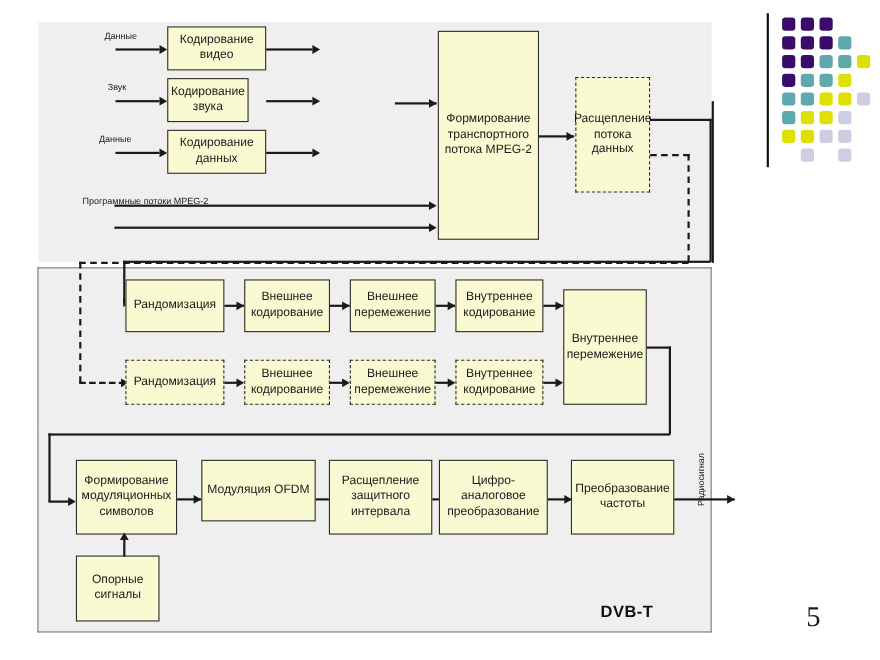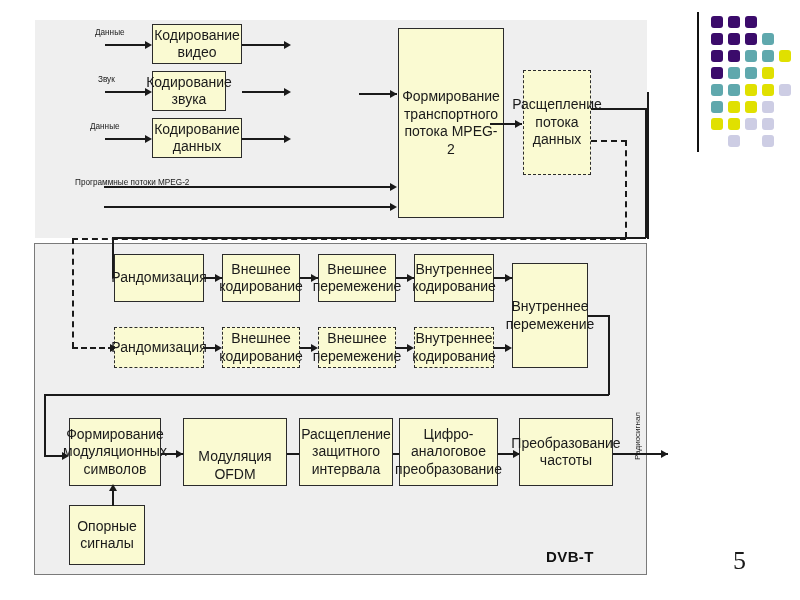--- a/index.html
+++ b/index.html
@@ -15,21 +15,21 @@
   .panel-top{left:35px;top:20px;width:612px;height:218px;border:none;}
   .panel-mid{left:34px;top:243px;width:613px;height:145px;border:1px solid #7a7a7a;border-bottom:none;}
   .panel-bot{left:34px;top:388px;width:613px;height:187px;border:1px solid #7a7a7a;border-top:none;}
   .panel-edge-top{position:absolute;left:647px;top:92px;width:2px;height:147px;background:#1a1a1a;}
 
   
   .box{
     position:absolute;box-sizing:border-box;
     background:#fafad2;border:1.4px solid #2b2b2b;
     display:flex;align-items:center;justify-content:center;text-align:center;
-    font-size:14px;line-height:1.25;color:#1a1a1a;
+    font-size:11px;line-height:1.25;color:#1a1a1a;
     padding:2px;
   }
   .box.dashed{border:1.6px dashed #2b2b2b;}
   .box span{display:block;}
 
   
   .lbl{position:absolute;font-size:8.2px;color:#1a1a1a;white-space:nowrap;}
   .lbl-vert{
     position:absolute;font-size:8px;color:#1a1a1a;white-space:nowrap;
     transform:rotate(-90deg);transform-origin:left top;
@@ -99,21 +99,21 @@
 
 
   <div class="hline" style="left:104px;top:186px;width:286px;"></div>
   <div class="arrow" style="left:390px;top:182.5px;"></div>
   <div class="hline" style="left:104px;top:206px;width:286px;"></div>
   <div class="arrow" style="left:390px;top:202.5px;"></div>
 
   <div class="hline" style="left:359px;top:93px;width:38px;"></div>
   <div class="arrow" style="left:390px;top:89.5px;"></div>
 
-  <div class="box" style="left:398px;top:28px;width:106px;height:190px;">
+  <div class="box" style="left:398px;top:28px;width:92px;height:190px;">
     <span>Формирование транспортного потока MPEG-2</span>
     </div>
 
   <div class="hline" style="left:490px;top:123px;width:32px;"></div>
   <div class="arrow" style="left:515px;top:119.5px;"></div>
 
   <div class="box dashed" style="left:523px;top:70px;width:68px;height:105px;">
     <span>Расщепление потока данных</span>
     </div>
 
@@ -189,21 +189,21 @@
   <div class="vline" style="left:44px;top:394px;height:62px;"></div>
   <div class="hline" style="left:44px;top:455px;width:22px;"></div>
   <div class="arrow" style="left:62px;top:451.5px;"></div>
 
   <div class="box" style="left:69px;top:418px;width:92px;height:68px;">
     <span>Формирование модуляционных символов</span>
     </div>
   <div class="hline" style="left:161px;top:453px;width:22px;"></div>
   <div class="arrow" style="left:176px;top:449.5px;"></div>
 
-  <div class="box" style="left:183px;top:418px;width:104px;height:68px;align-items:flex-end;">
+  <div class="box" style="left:183px;top:418px;width:104px;height:56px;">
     <span>Модуляция OFDM</span>
     </div>
   <div class="hline" style="left:287px;top:453px;width:22px;"></div>
   <div class="arrow" style="left:302px;top:449.5px;"></div>
 
   <div class="box" style="left:299px;top:418px;width:94px;height:68px;">
     <span>Расщепление защитного интервала</span>
     </div>
   <div class="hline" style="left:393px;top:453px;width:22px;"></div>
   <div class="arrow" style="left:408px;top:449.5px;"></div>

